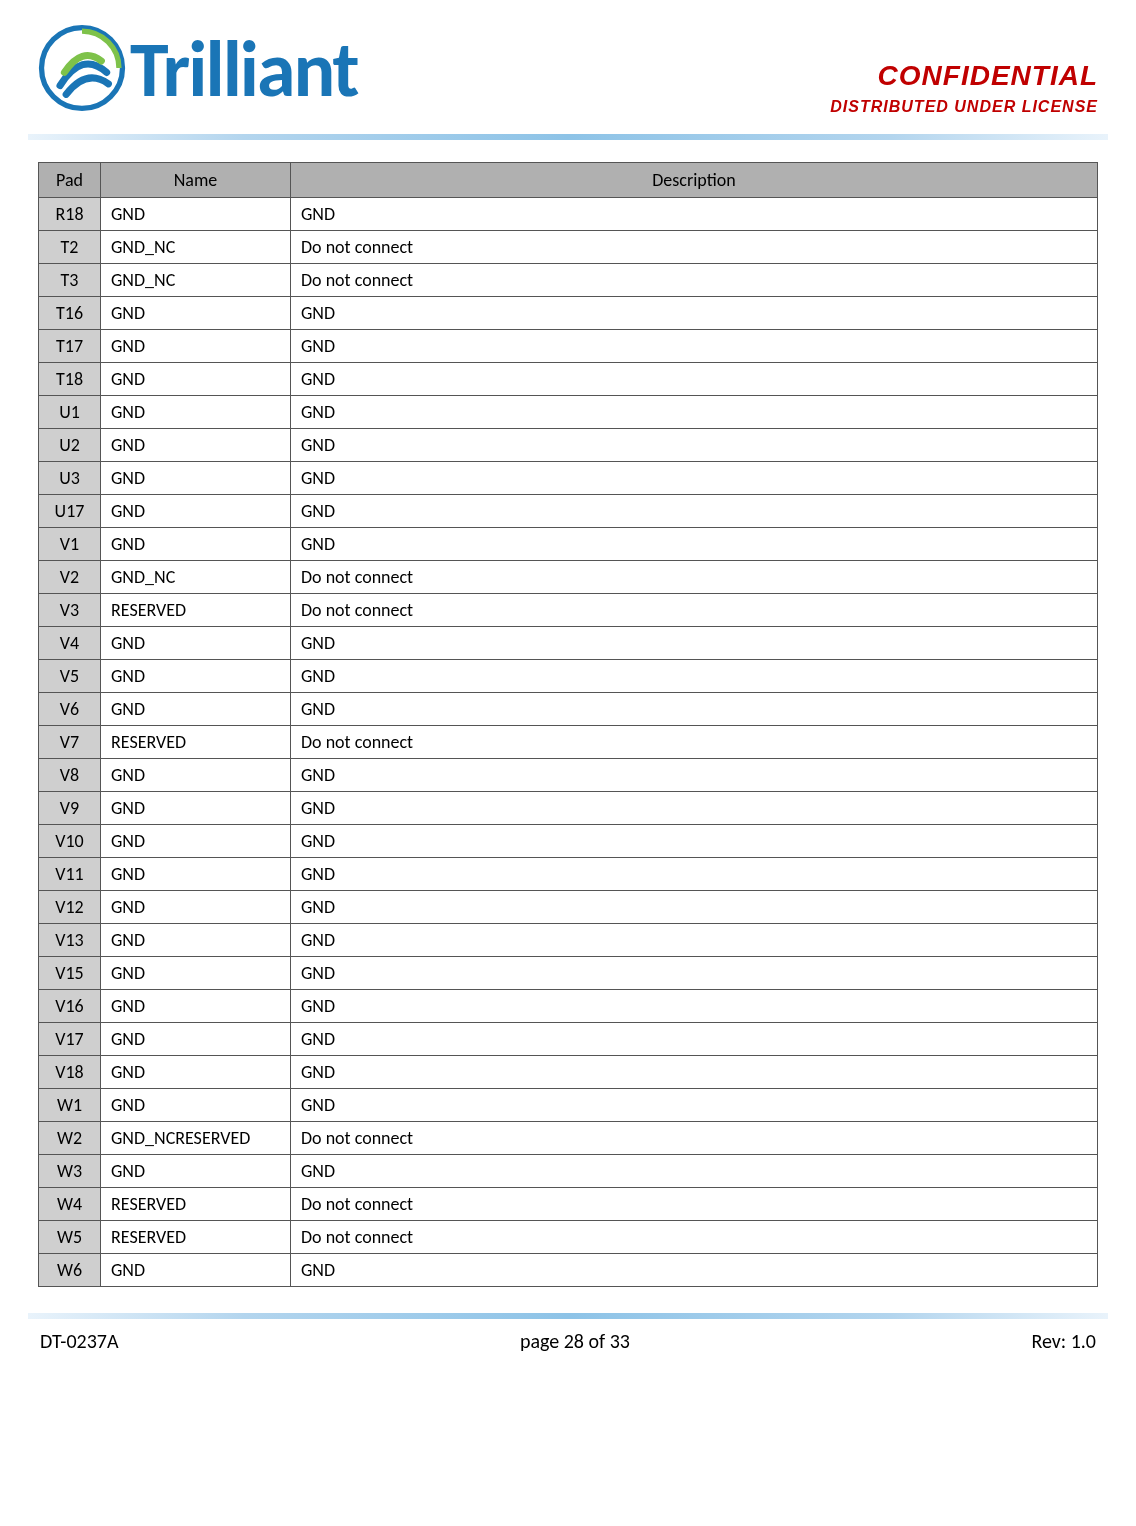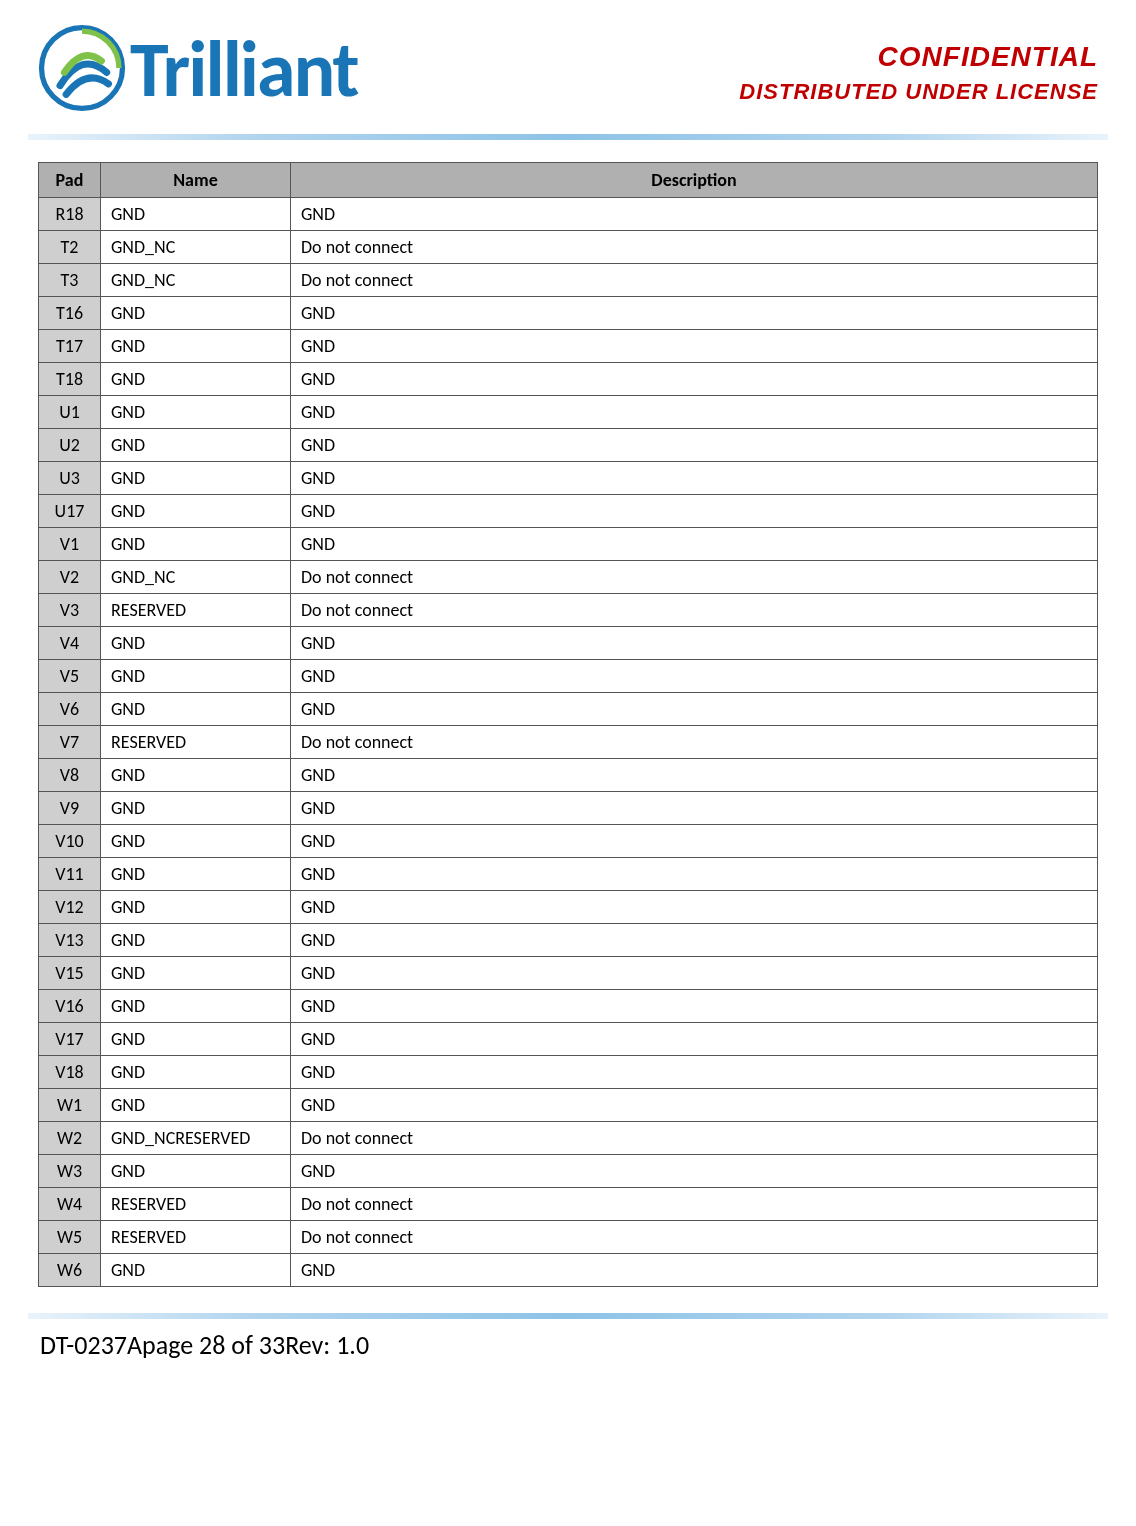--- a/index.html
+++ b/index.html
@@ -7,21 +7,21 @@
     width: 1136px;
     height: 1526px;
     background: #fff;
     font-family: Calibri, Arial, sans-serif;
     position: relative;
     padding: 20px 38px 0 38px;
   }
   .header {
     display: flex;
     justify-content: space-between;
-    align-items: center;
+    align-items: flex-end;
     padding: 4px 0 10px 0;
   }
   .logo {
     display: flex;
     align-items: center;
     gap: 4px;
   }
   .logo-icon svg { width: 88px; height: 88px; }
   .logo-text {
     font-size: 78px;
@@ -33,36 +33,36 @@
   .conf-block {
     text-align: right;
     font-family: Verdana, Arial, sans-serif;
     font-weight: 700;
     font-style: italic;
     color: #c00000;
     padding-top: 6px;
     margin-left: 16px;
   }
   .conf-line1 { font-size: 28px; letter-spacing: 1px; }
-  .conf-line2 { font-size: 22px; letter-spacing: 1px; margin-top: 6px; }
+  .conf-line2 { font-size: 16px; letter-spacing: 1px; margin-top: 6px; }
   .hr {
     height: 6px;
     background: linear-gradient(to right, #e9f3fb 0%, #b3d5ee 20%, #8dc3e7 50%, #b3d5ee 80%, #e9f3fb 100%);
     margin: 8px -10px 22px -10px;
   }
   table.pin-table {
     width: 100%;
     border-collapse: collapse;
     font-size: 18px;
   }
   table.pin-table th {
     background: #b0b0b0;
     border: 1px solid #555;
     padding: 6px 8px;
-    font-weight: 700;
+    font-weight: 400;
     text-align: center;
   }
   table.pin-table td {
     border: 1px solid #555;
     padding: 5px 10px;
     height: 32px;
     vertical-align: middle;
   }
   table.pin-table td.pad {
     background: #cfcfcf;
@@ -71,21 +71,22 @@
     font-weight: 400;
   }
   table.pin-table th:nth-child(2), table.pin-table td:nth-child(2) { width: 190px; }
   .footer-hr {
     height: 6px;
     background: linear-gradient(to right, #e9f3fb 0%, #b3d5ee 20%, #8dc3e7 50%, #b3d5ee 80%, #e9f3fb 100%);
     margin: 26px -10px 10px -10px;
   }
   .footer {
     display: flex;
-    font-size: 26px;
+    justify-content: space-between;
+    font-size: 20px;
     padding: 0 2px;
   }
 </style>
 </head>
 <body>
 
 <div class="header">
   <div class="logo">
     <span class="logo-icon">
       <svg viewBox="0 0 100 100">

